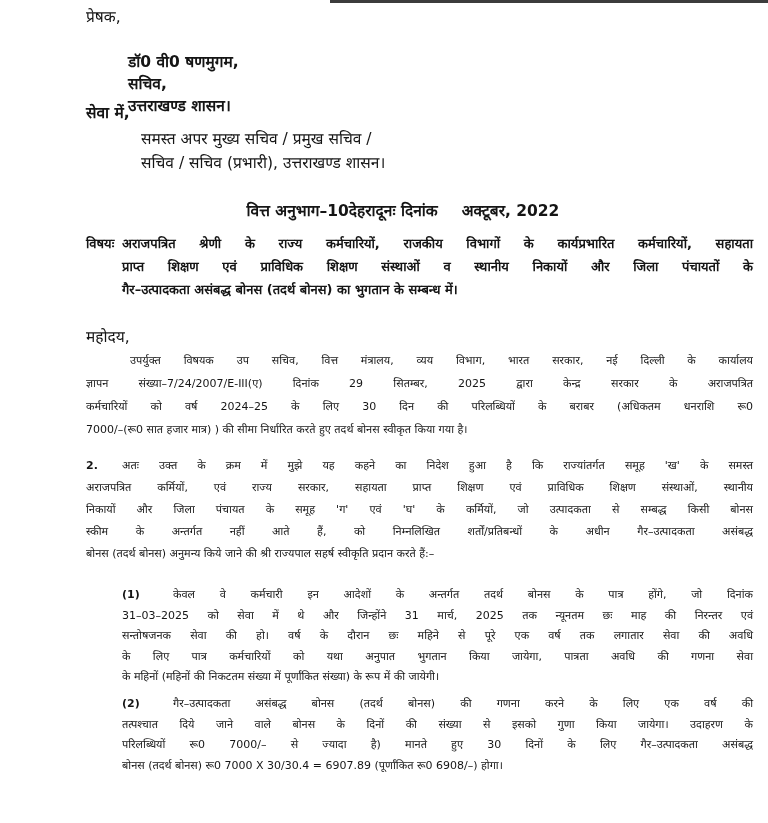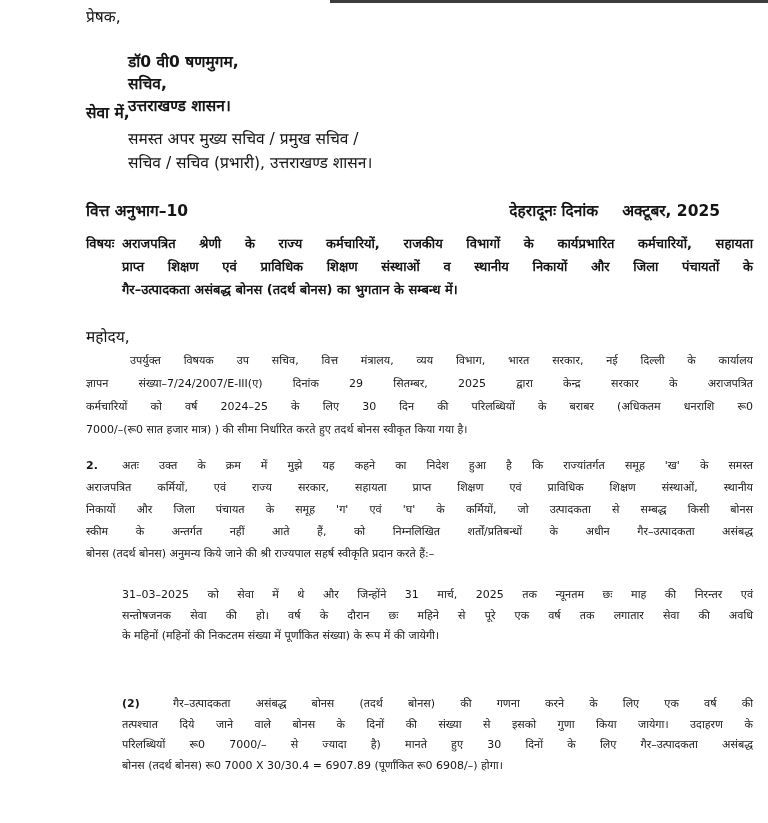--- a/index.html
+++ b/index.html
@@ -16,26 +16,26 @@
     width:438px; height:3px; background:#3c3c3c;
   }
   .abs { position:absolute; }
   .txt { font-size:15.5px; line-height:22px; white-space:nowrap; }
   .bold { font-weight:700; }
 
   .sender-label   { left:86px;  top:6px;text-align:center; }
   .sender-block   { left:128px; top:30px;margin-top:21px; }
   .sender-block div { line-height:22px; }
   .recipient-label{ left:86px;  top:102px; }
-  .recipient-block{ left:128px; top:127px; }
+  .recipient-block{ left:141px; top:127px; }
   .recipient-block div { line-height:24px; }
 
   .ref-row {
     left:86px; top:200px; width:634px;
-    display:flex; justify-content:space-between; align-items:baseline;
+    display:flex; justify-content:center; align-items:baseline;
   }
   .ref-date-gap { margin-left:24px; }
 
   .subject-block {
     left:122px; top:232px; width:631px;
     font-weight:700; font-size:13px; line-height:23px;
   }
   .subject-label { position:absolute; left:-36px; top:0; white-space:nowrap; }
 
   .salutation { left:86px; top:326px; }
@@ -77,21 +77,21 @@
   <div class="abs txt bold recipient-label">सेवा में,</div>
 
   <div class="abs txt recipient-block">
     <div>समस्त अपर मुख्य सचिव / प्रमुख सचिव /</div>
     <div>सचिव / सचिव (प्रभारी), उत्तराखण्ड शासन।</div>
   </div>
 
   <div class="abs txt bold ref-row">
     <span>वित्त अनुभाग–10</span>
     <span>
-      <span>देहरादूनः दिनांक</span><span class="ref-date-gap">अक्टूबर, 2025</span>
+      <span>देहरादूनः दिनांक</span><span class="ref-date-gap">अक्टूबर, 2022</span>
     </span>
   </div>
 
   <div class="abs subject-block">
     <span class="subject-label">विषयः</span>
     <div class="lines">
         <div>अराजपत्रित श्रेणी के राज्य कर्मचारियों, राजकीय विभागों के कार्यप्रभारित कर्मचारियों, सहायता</div>
         <div>प्राप्त शिक्षण एवं प्राविधिक शिक्षण संस्थाओं व स्थानीय निकायों और जिला पंचायतों के</div>
         <div>गैर–उत्पादकता असंबद्ध बोनस (तदर्थ बोनस) का भुगतान के सम्बन्ध में।</div>
       </div>
@@ -112,23 +112,25 @@
     <div class="jline"><span class="num num-para">2.</span><span>अतः उक्त के क्रम में मुझे यह कहने का निदेश हुआ है कि राज्यांतर्गत समूह 'ख' के समस्त</span></div>
     <div class="lines">
         <div>अराजपत्रित कर्मियों, एवं राज्य सरकार, सहायता प्राप्त शिक्षण एवं प्राविधिक शिक्षण संस्थाओं, स्थानीय</div>
         <div>निकायों और जिला पंचायत के समूह 'ग' एवं 'घ' के कर्मियों, जो उत्पादकता से सम्बद्ध किसी बोनस</div>
         <div>स्कीम के अन्तर्गत नहीं आते हैं, को निम्नलिखित शर्तों/प्रतिबन्धों के अधीन गैर–उत्पादकता असंबद्ध</div>
         <div>बोनस (तदर्थ बोनस) अनुमन्य किये जाने की श्री राज्यपाल सहर्ष स्वीकृति प्रदान करते हैं:–</div>
       </div>
   </div>
 
   <div class="abs para-block item item1">
+    <div class="jline"><span class="num num-item">(1)</span><span>केवल वे कर्मचारी इन आदेशों के अन्तर्गत तदर्थ बोनस के पात्र होंगे, जो दिनांक</span></div>
     <div class="lines">
         <div>31–03–2025 को सेवा में थे और जिन्होंने 31 मार्च, 2025 तक न्यूनतम छः माह की निरन्तर एवं</div>
         <div>सन्तोषजनक सेवा की हो। वर्ष के दौरान छः महिने से पूरे एक वर्ष तक लगातार सेवा की अवधि</div>
+        <div>के लिए पात्र कर्मचारियों को यथा अनुपात भुगतान किया जायेगा, पात्रता अवधि की गणना सेवा</div>
         <div>के महिनों (महिनों की निकटतम संख्या में पूर्णांकित संख्या) के रूप में की जायेगी।</div>
       </div>
   </div>
 
   <div class="abs para-block item item2">
     <div class="jline"><span class="num num-item">(2)</span><span>गैर–उत्पादकता असंबद्ध बोनस (तदर्थ बोनस) की गणना करने के लिए एक वर्ष की</span></div>
     <div class="lines">
         <div>तत्पश्चात दिये जाने वाले बोनस के दिनों की संख्या से इसको गुणा किया जायेगा। उदाहरण के</div>
         <div>परिलब्धियों रू0 7000/– से ज्यादा है) मानते हुए 30 दिनों के लिए गैर–उत्पादकता असंबद्ध</div>
         <div>बोनस (तदर्थ बोनस) रू0 7000 X 30/30.4  = 6907.89 (पूर्णांकित रू0 6908/–) होगा।</div>

